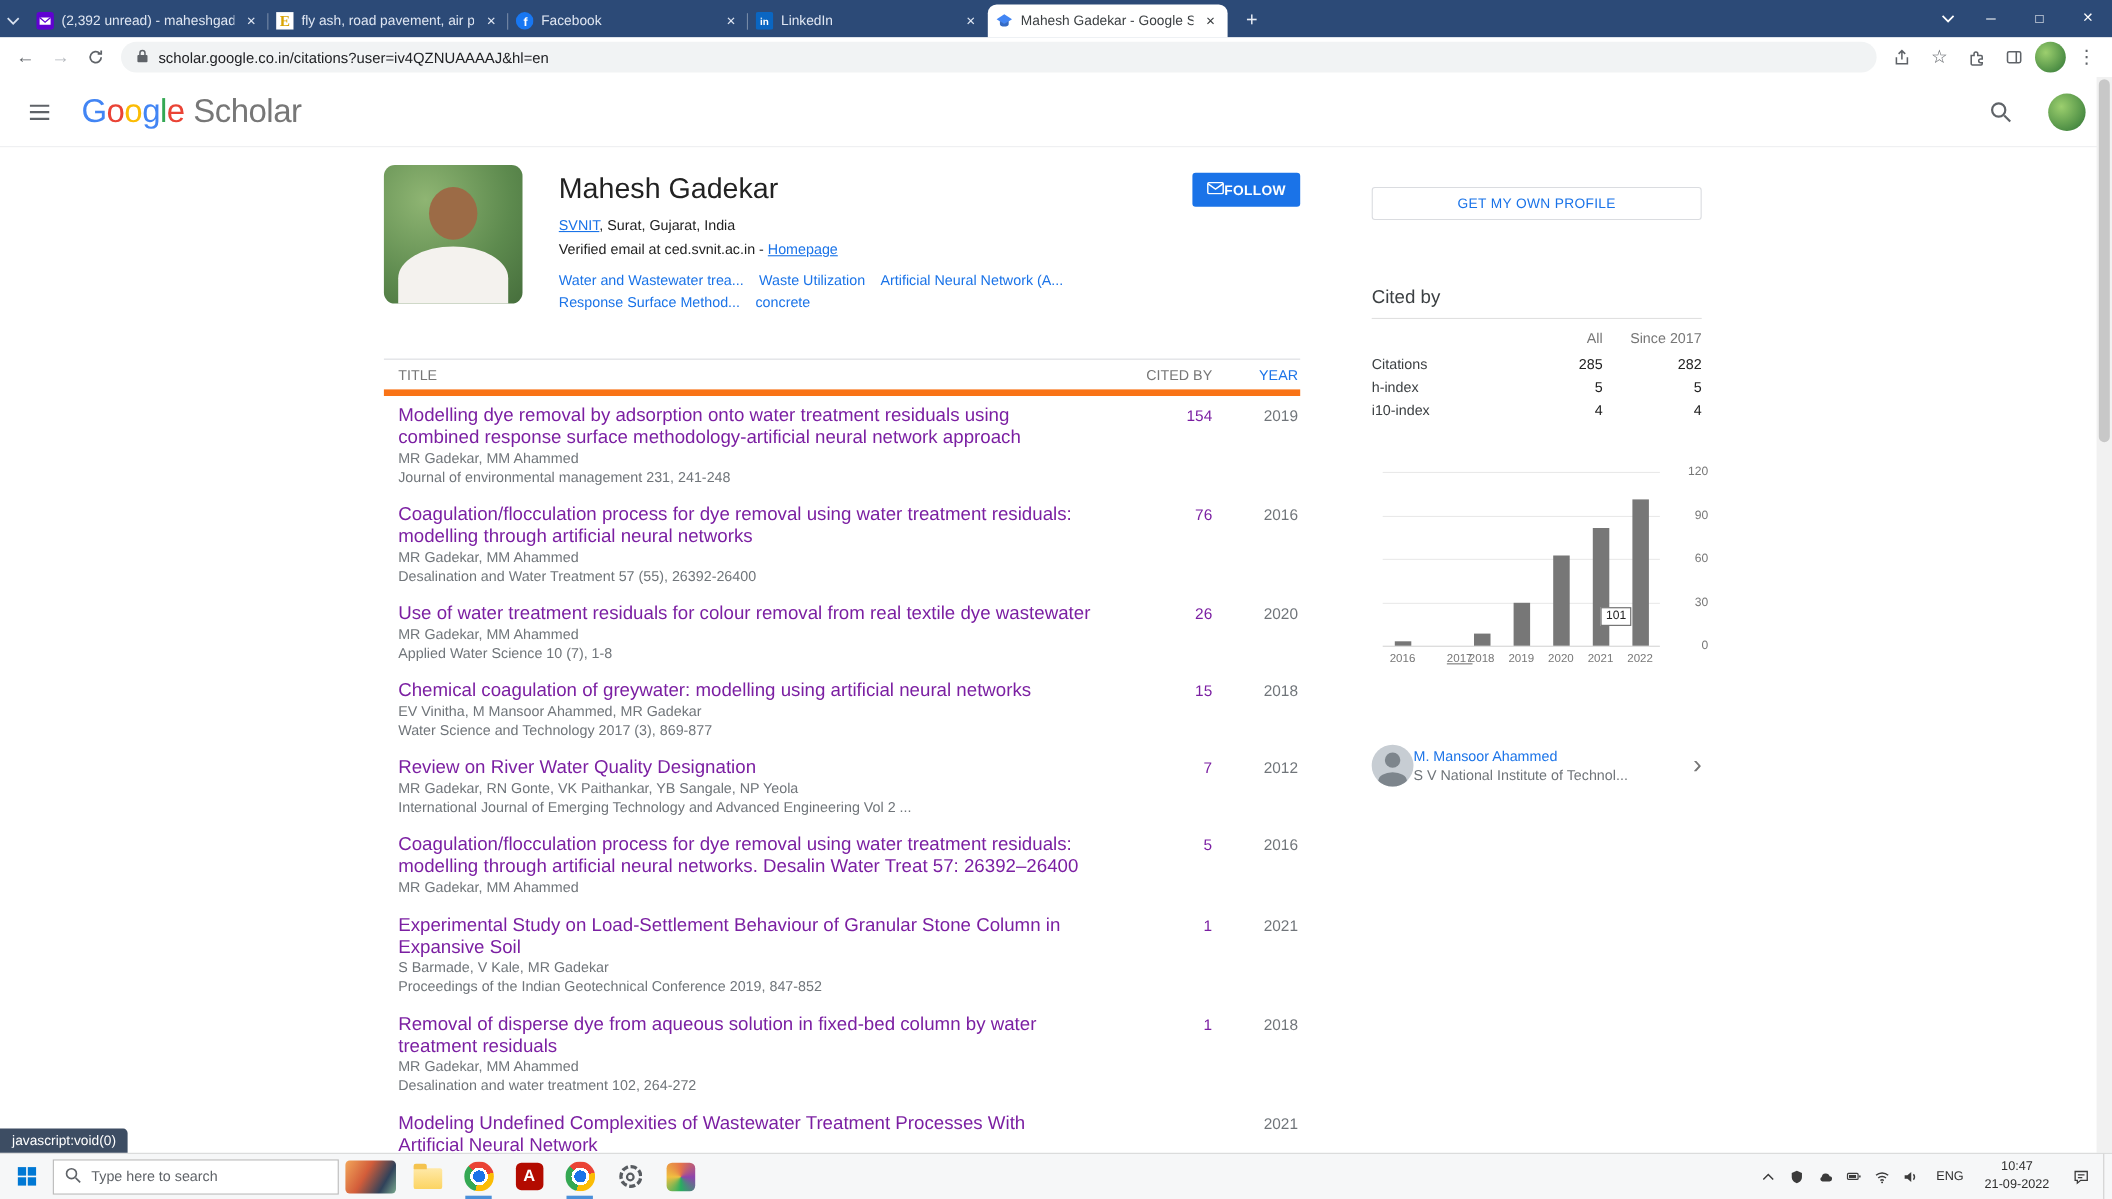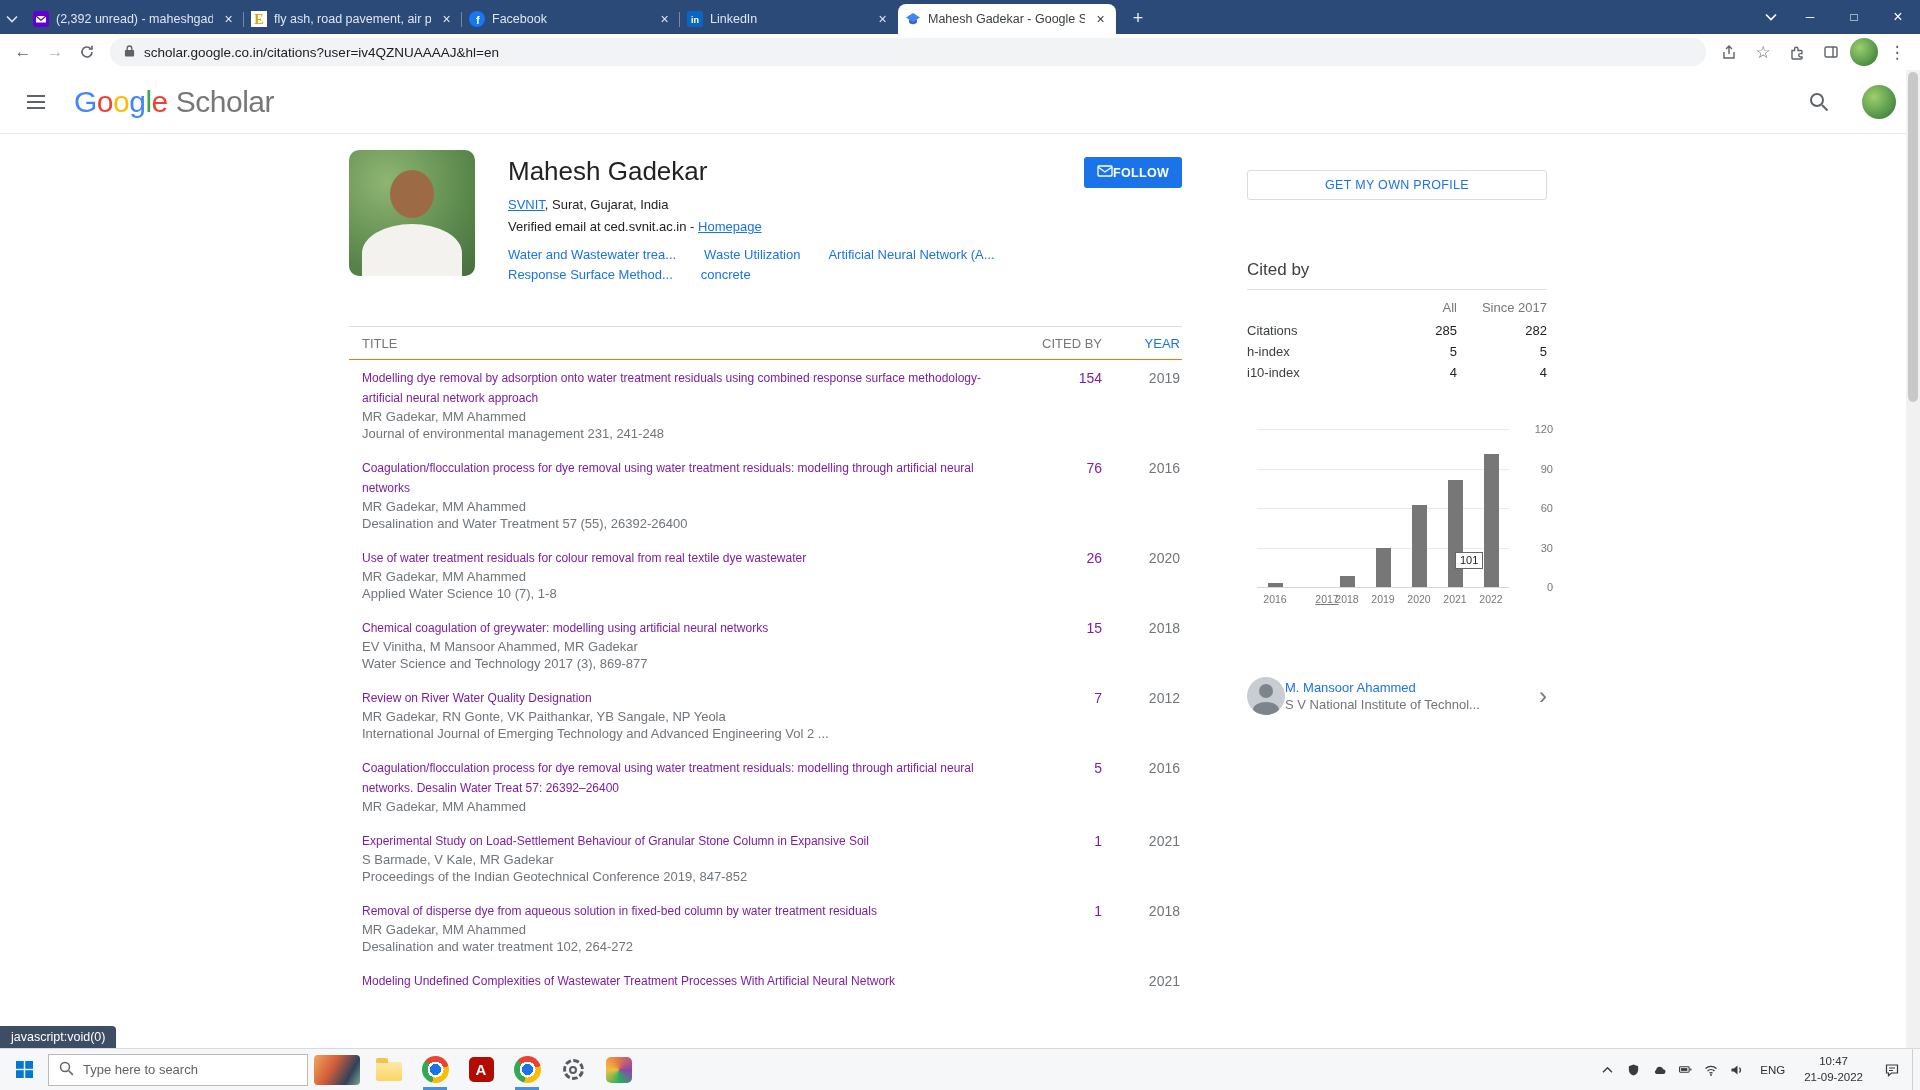--- a/index.html
+++ b/index.html
@@ -48,34 +48,34 @@
 
 
 .profile-row{display:flex;margin-top:16px}
 .profile-photo{width:126px;height:126px;border-radius:10px;background:radial-gradient(circle at 30% 25%,#8fb573,#5d8a4e 60%,#466e3c);position:relative;overflow:hidden;flex:none}
 .profile-photo::before{content:"";position:absolute;width:44px;height:48px;border-radius:50%;background:#9c6b46;left:41px;top:20px}
 .profile-photo::after{content:"";position:absolute;width:100px;height:58px;border-radius:50% 50% 0 0;background:#f4f2ee;left:13px;bottom:-6px}
 .profile-info{margin-left:33px;flex:1;max-width:620px}
 .profile-name{font-size:26px;color:#222;margin:6px 0 10px}
 .profile-line{font-size:13px;color:#222;margin-bottom:7px}
 a.gs-link{color:#1a73e8;text-decoration:underline;cursor:pointer}
-.interests{display:flex;flex-wrap:wrap;gap:5px 28px;margin-top:13px;max-width:600px}
+.interests{display:flex;flex-wrap:wrap;gap:5px 14px;margin-top:13px;max-width:600px}
 .interest{font-size:13px;color:#1a73e8;white-space:nowrap;cursor:pointer}
 .follow-wrap{margin-left:auto;padding-top:7px}
 .btn-follow{display:inline-flex;align-items:flex-end;gap:0;background:#1a73e8;color:#fff;font-size:12.5px;font-weight:bold;padding:8px 13px;border-radius:3px;border:none;cursor:pointer;letter-spacing:.3px}
 
 
 .pub-table{margin-top:44px}
-.pub-head{display:grid;grid-template-columns:1fr 110px 80px;align-items:center;height:34px;border-top:1px solid #dadce0;border-bottom:1px solid #f97316;font-size:13px}
+.pub-head{display:grid;grid-template-columns:1fr 110px 80px;align-items:center;height:34px;border-top:1px solid #dadce0;border-bottom:6px solid #f97316;font-size:13px}
 .pub-head .h-title{color:#777;padding-left:13px}
 .pub-head .h-cited{color:#777;text-align:right}
 .pub-head .h-year{color:#1a73e8;text-align:right;padding-right:2px;cursor:pointer}
 .pub-row{display:grid;grid-template-columns:1fr 110px 80px;padding:8px 0}
 .pub-main{padding-left:13px}
-.pub-title{font-size:12px;line-height:20px;color:#7b1fa2;cursor:pointer;display:block}
+.pub-title{font-size:17px;line-height:20px;color:#7b1fa2;cursor:pointer;display:block}
 .pub-meta{font-size:13px;line-height:17px;color:#70757a}
 .pub-cited{text-align:right;font-size:14px;padding-top:2px}
 .pub-cited a{color:#7b1fa2;cursor:pointer}
 .pub-year{text-align:right;font-size:14px;color:#70757a;padding-top:2px;padding-right:2px}
 
 
 .btn-own-profile{display:block;width:100%;margin-top:36px;height:30px;line-height:28px;text-align:center;background:#fff;border:1px solid #dadce0;border-radius:3px;color:#1a73e8;font-size:12.5px;letter-spacing:.3px;cursor:pointer}
 .citedby-title,.coauthors-title{font-size:17px;color:#3c4043;padding-bottom:9px;border-bottom:1px solid #e0e0e0}
 .citedby-block{margin-top:60px}
 .cb-table{margin-top:4px}

